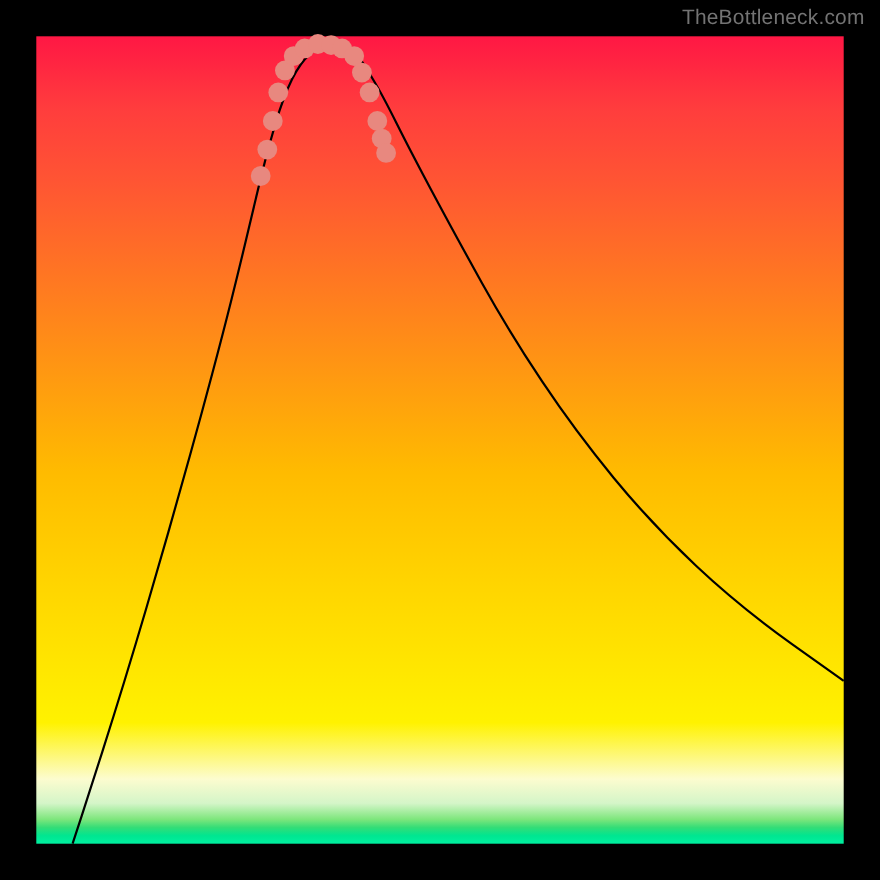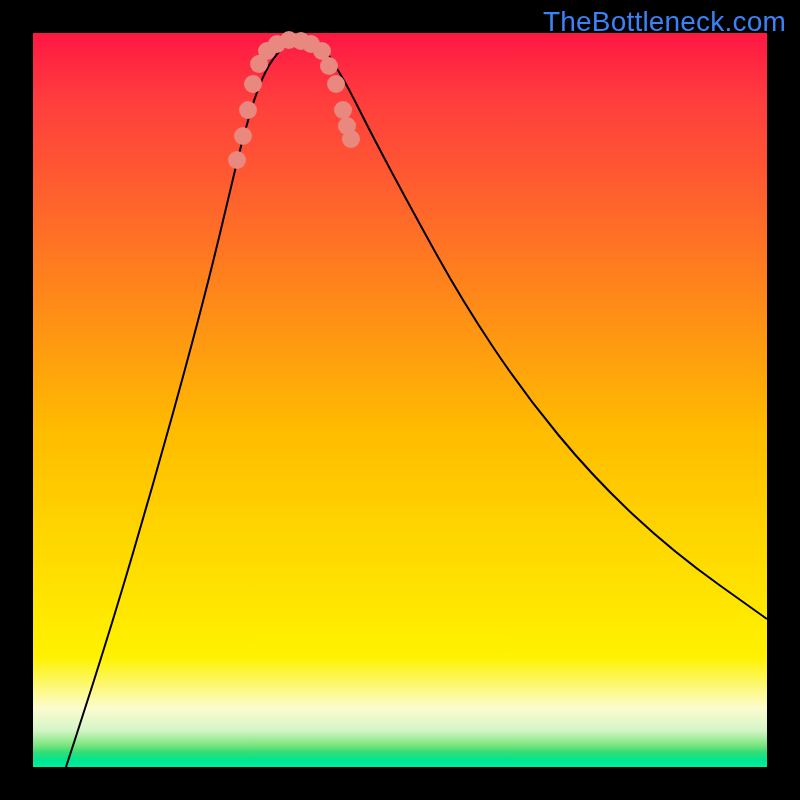--- a/index.html
+++ b/index.html
@@ -33,22 +33,22 @@
       #33dd77 98%,
       #00e690 99%,
       #00f0a0 100%
     );
   }
   .watermark {
     position: absolute;
     top: 6px;
     right: 14px;
     font-family: Arial, Helvetica, sans-serif;
-    font-size: 28px;
-    color: #3b82f6;
+    font-size: 19px;
+    color: #737373;
     letter-spacing: 0.2px;
   }
   svg.curve {
     position: absolute;
     left: 0;
     top: 0;
     width: 734px;
     height: 734px;
     overflow: visible;
   }

